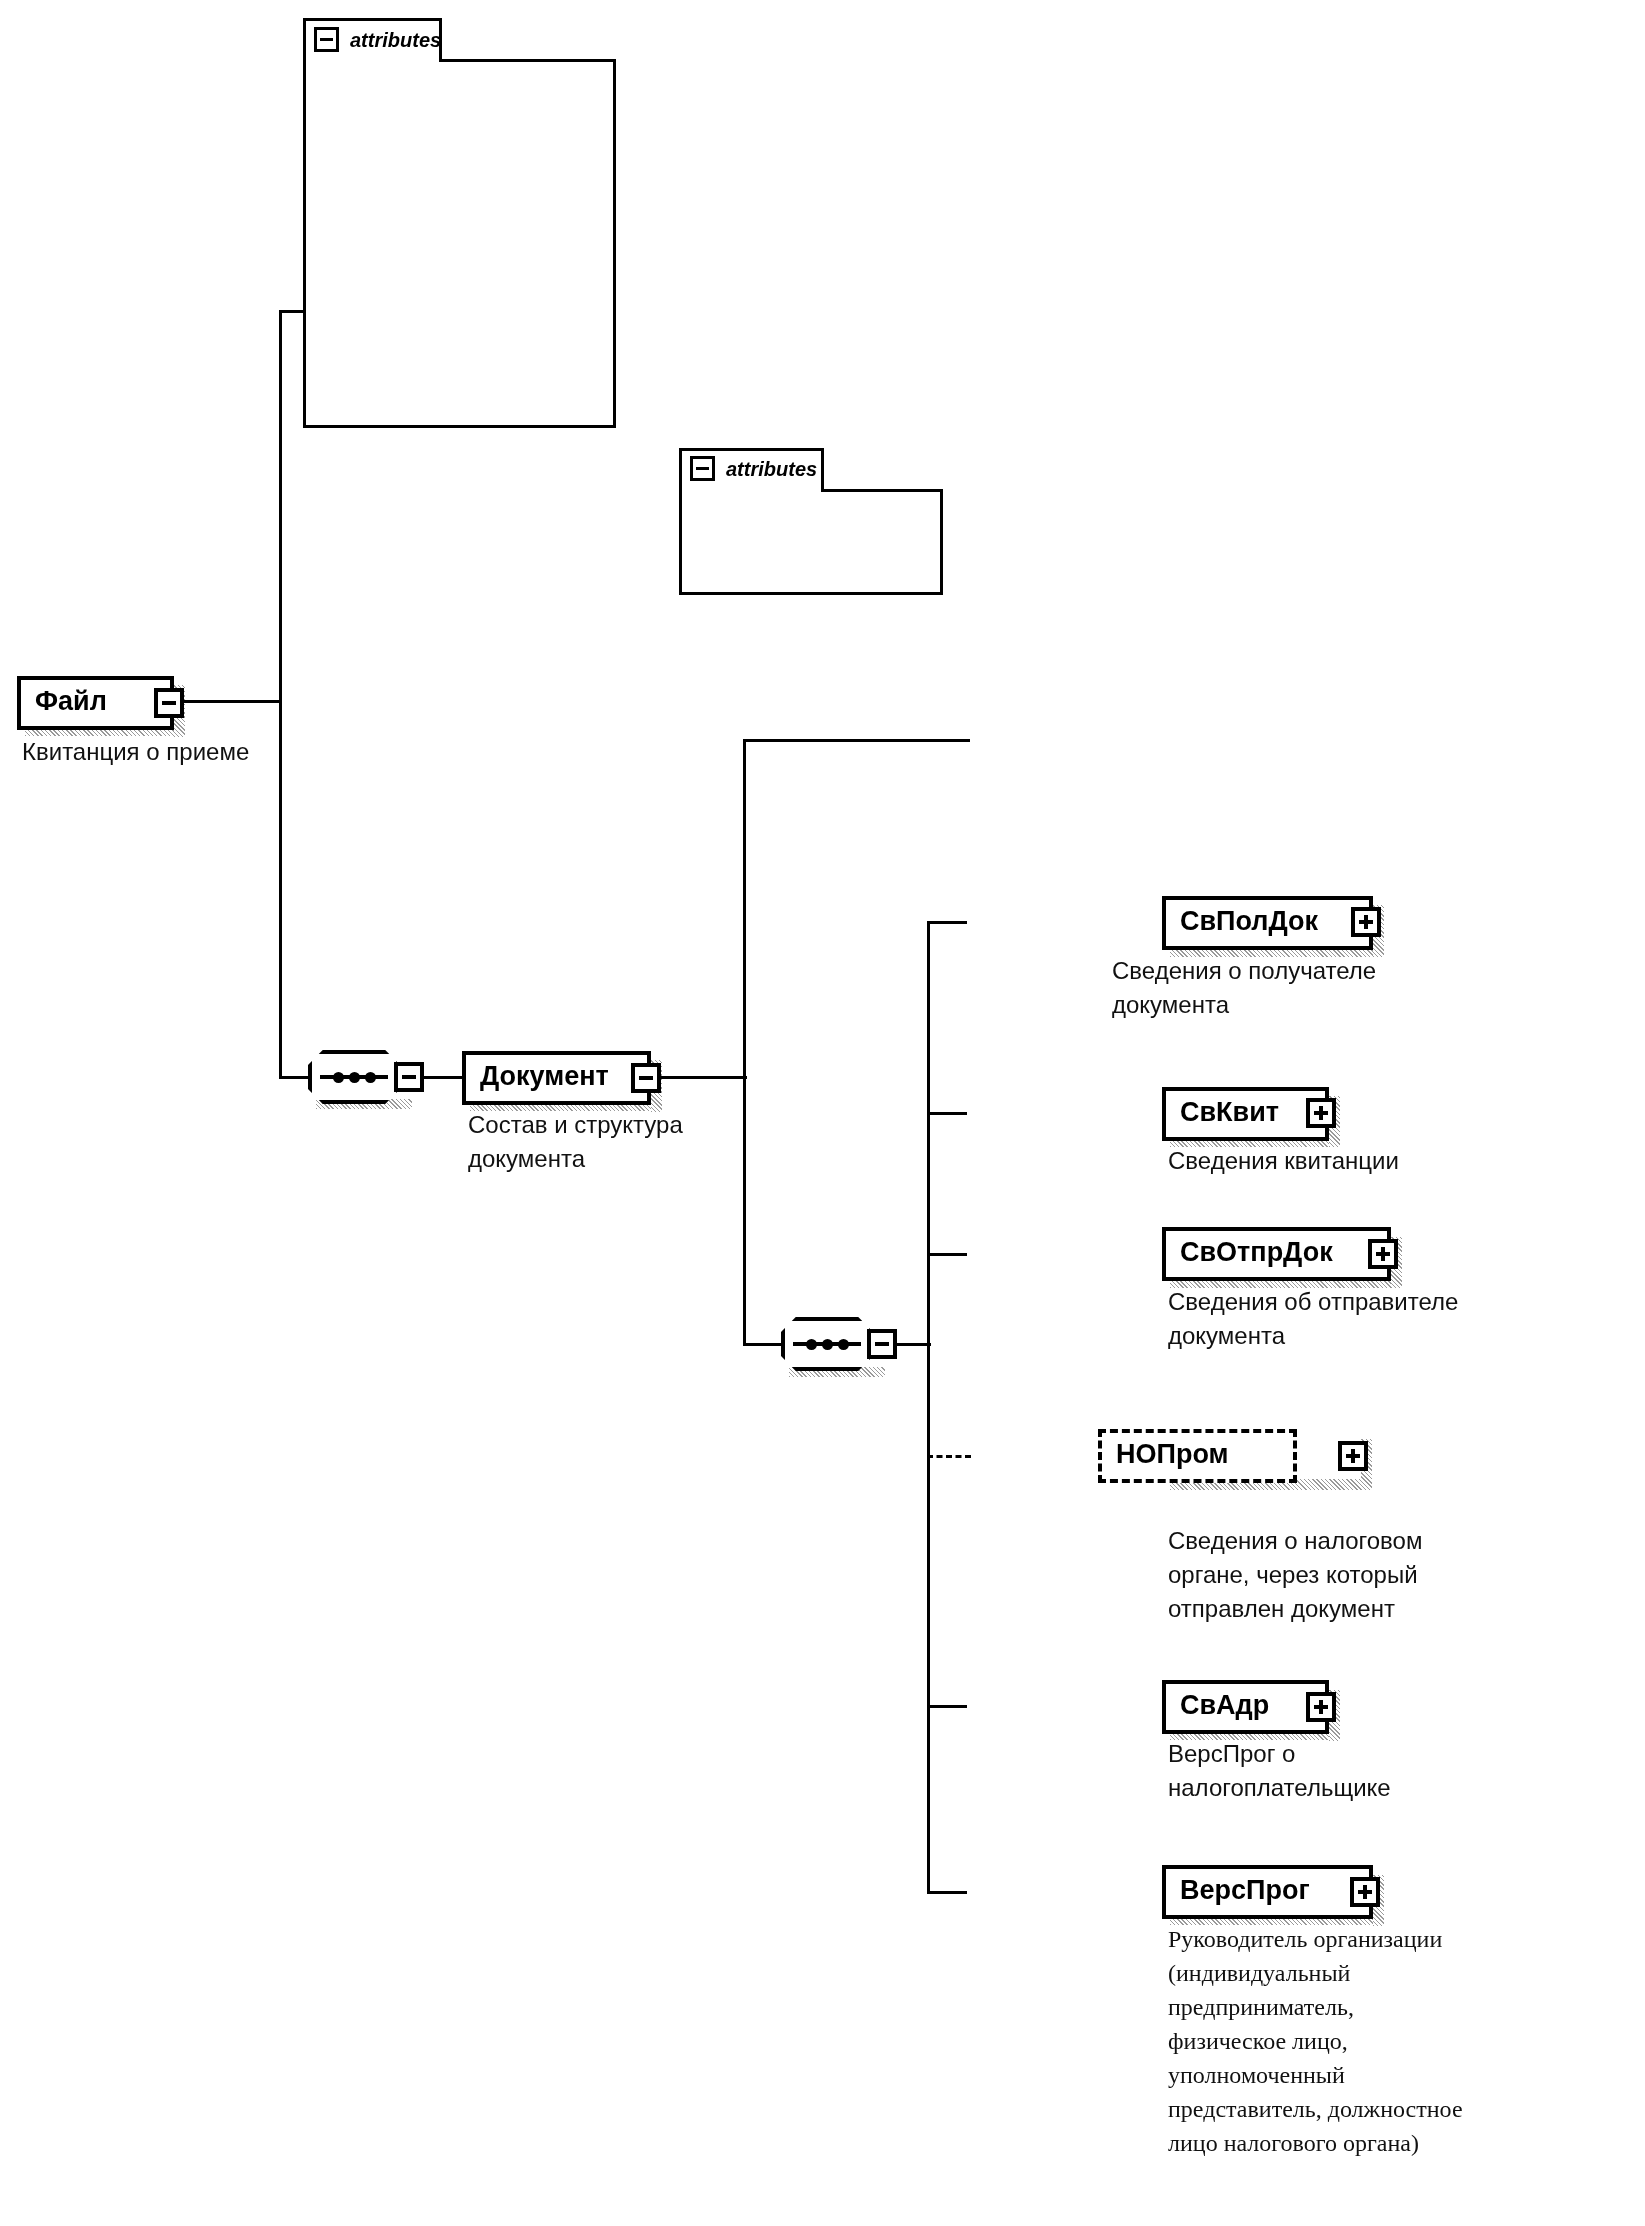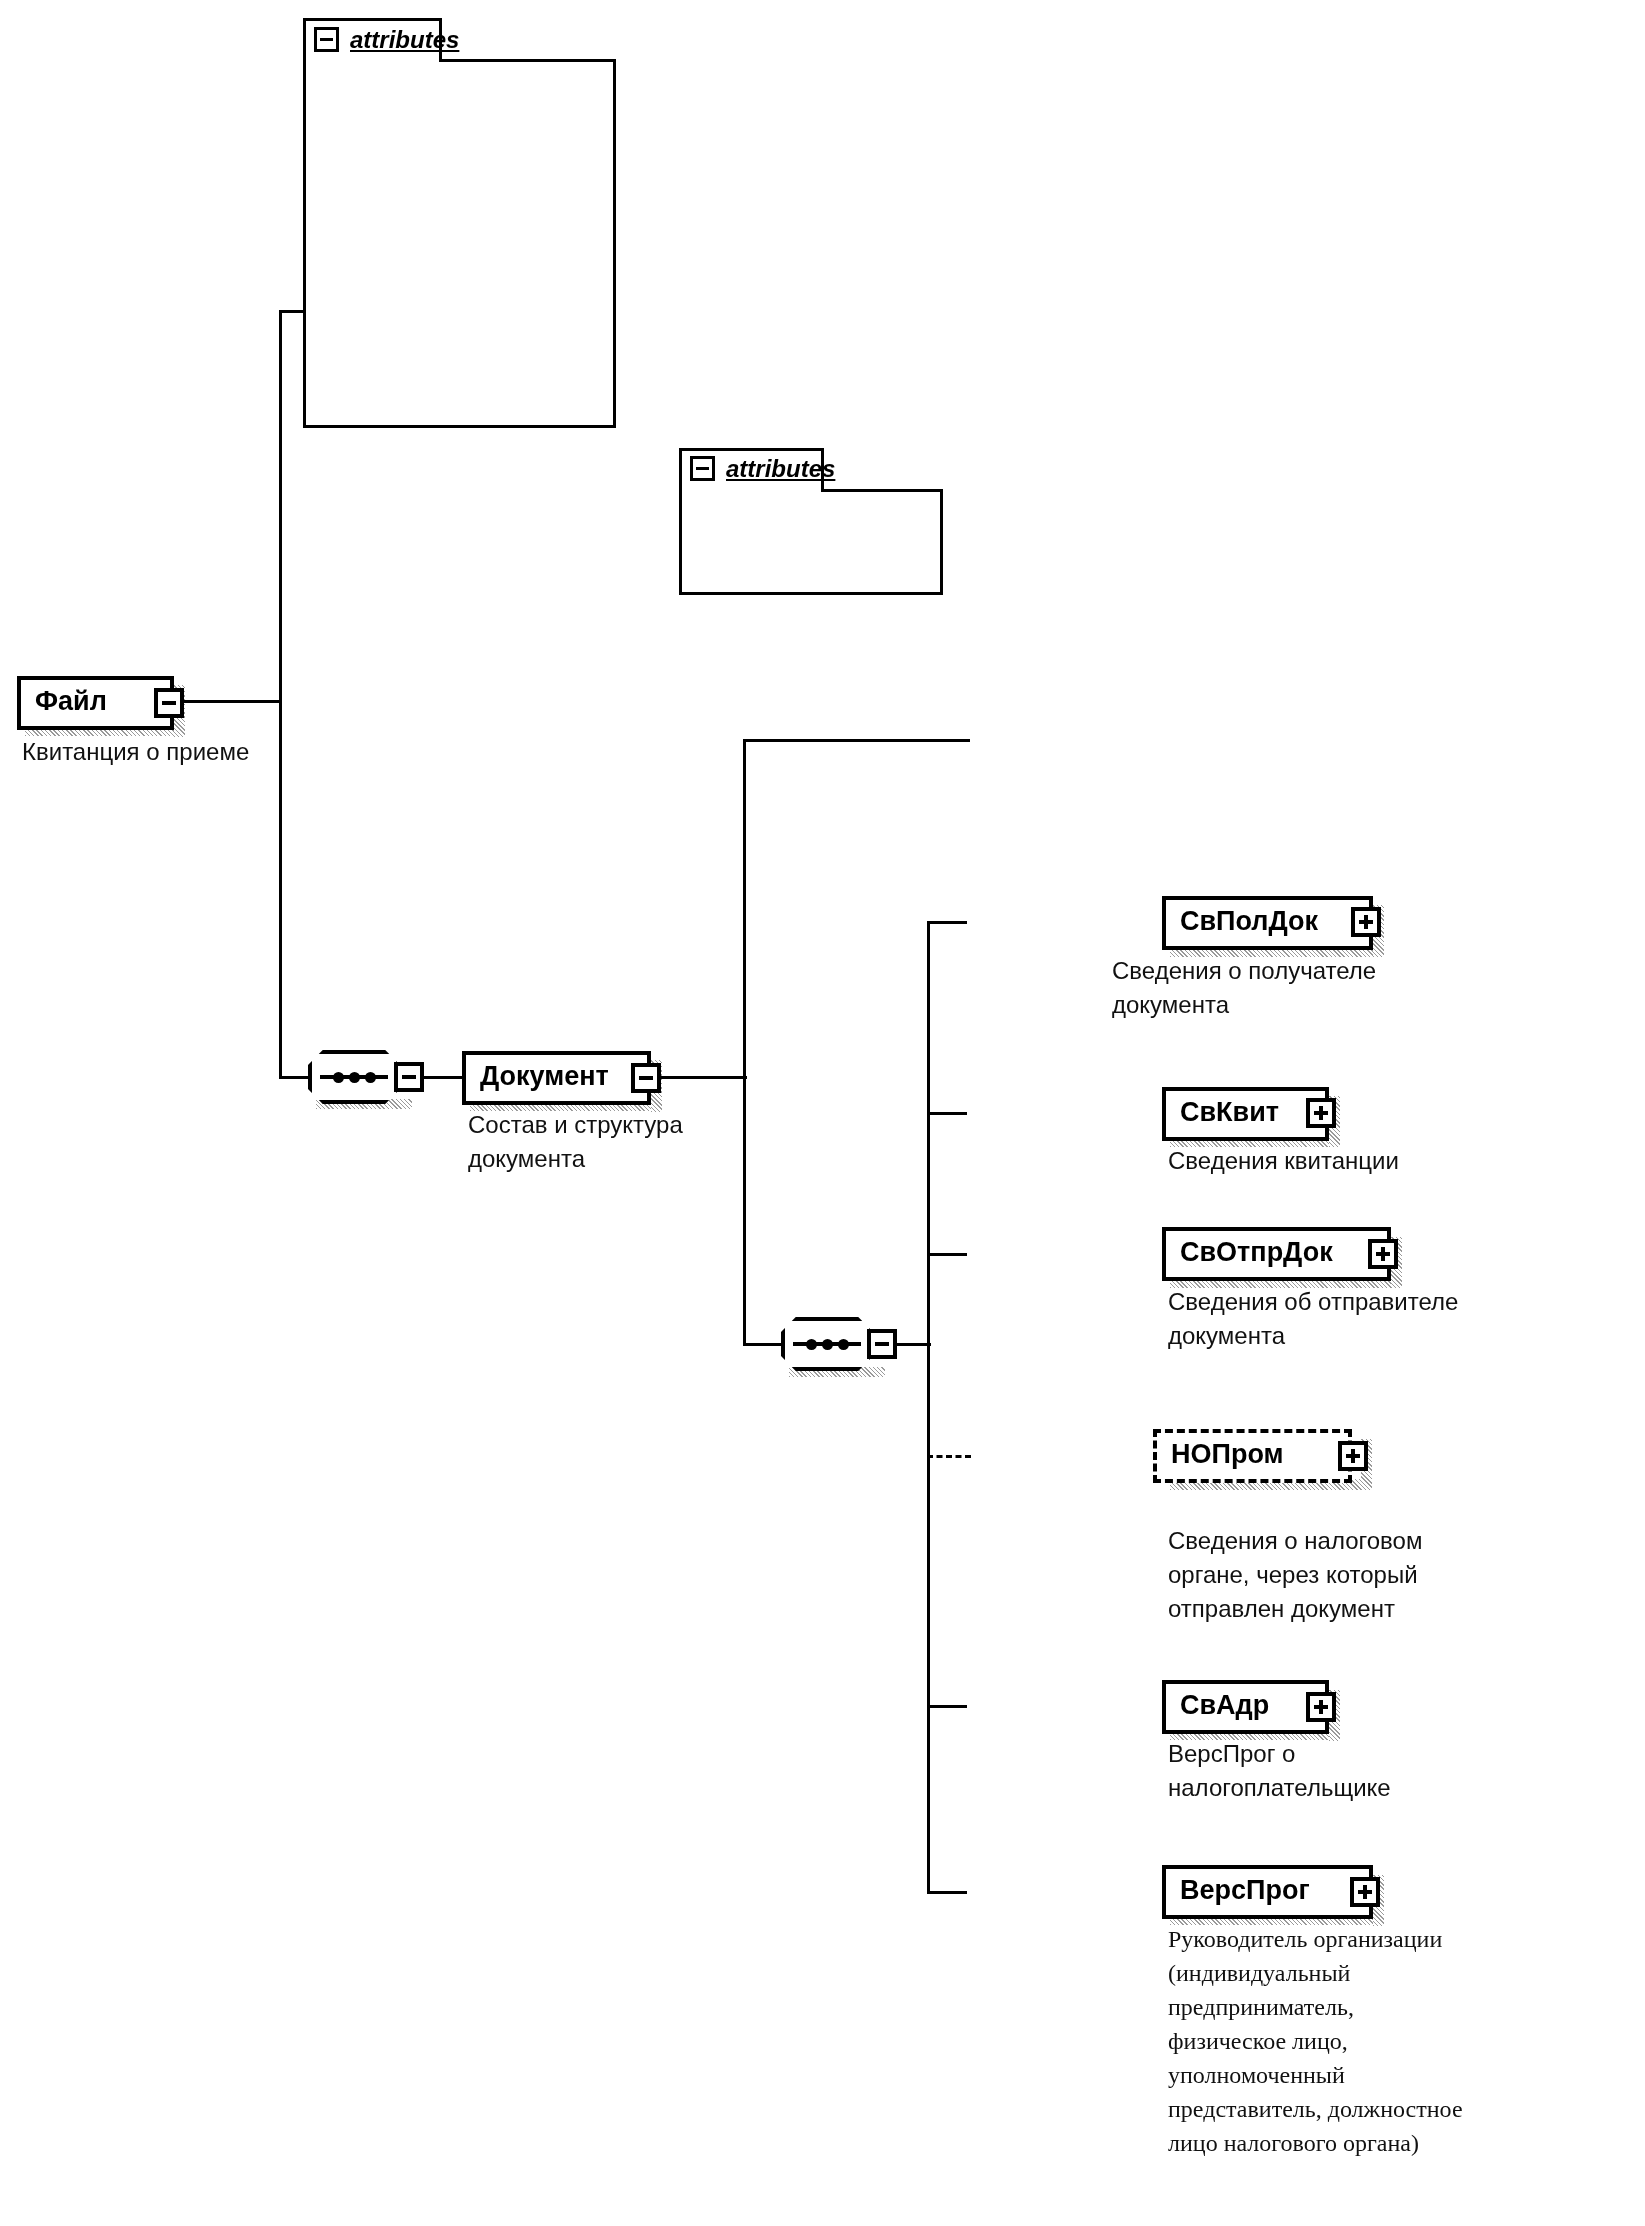--- a/index.html
+++ b/index.html
@@ -118,23 +118,22 @@
     content: "";
     position: absolute;
     left: 3px; right: 3px;
     top: 50%; margin-top: -1.5px;
     height: 3px;
     background: #000000;
   }
   .attr-head .atext {
     font-style: italic;
     font-weight: bold;
-    font-size: 24px;
+    font-size: 20px;
     line-height: 1;
-    text-decoration: underline;
   }
 
   
   .desc {
     position: absolute;
     font-size: 24px;
     line-height: 34px;
     color: #111111;
     white-space: pre-line;
   }
@@ -340,21 +339,21 @@
   <div class="shadow" style="left:1391px; top:1237px; width:11px; height:51px;"></div>
   <div class="node" style="left:1162px; top:1227px; width:229px; height:54px;">
     <span class="nlabel">СвОтпрДок</span>
   </div>
   <div class="toggle plus" style="left:1368px; top:1239px;"></div>
   <div class="desc" style="left:1168px; top:1285px; width:438px;">Сведения об отправителе
 документа</div>
 
   <div class="shadow" style="left:1170px; top:1479px; width:199px; height:11px;"></div>
   <div class="shadow" style="left:1361px; top:1439px; width:11px; height:51px;"></div>
-  <div class="node optional" style="left:1153px; top:1429px; width:199px; height:54px;">
+  <div class="node optional" style="left:1098px; top:1429px; width:199px; height:54px;">
     <span class="nlabel">НОПром</span>
   </div>
   <div class="toggle plus" style="left:1338px; top:1441px;"></div>
   <div class="desc" style="left:1168px; top:1487px; width:418px;margin-top:37px;">Сведения о налоговом
 органе, через который
 отправлен документ</div>
 
   <div class="shadow" style="left:1170px; top:1729px; width:167px; height:11px;"></div>
   <div class="shadow" style="left:1329px; top:1690px; width:11px; height:51px;"></div>
   <div class="node" style="left:1162px; top:1680px; width:167px; height:54px;">

